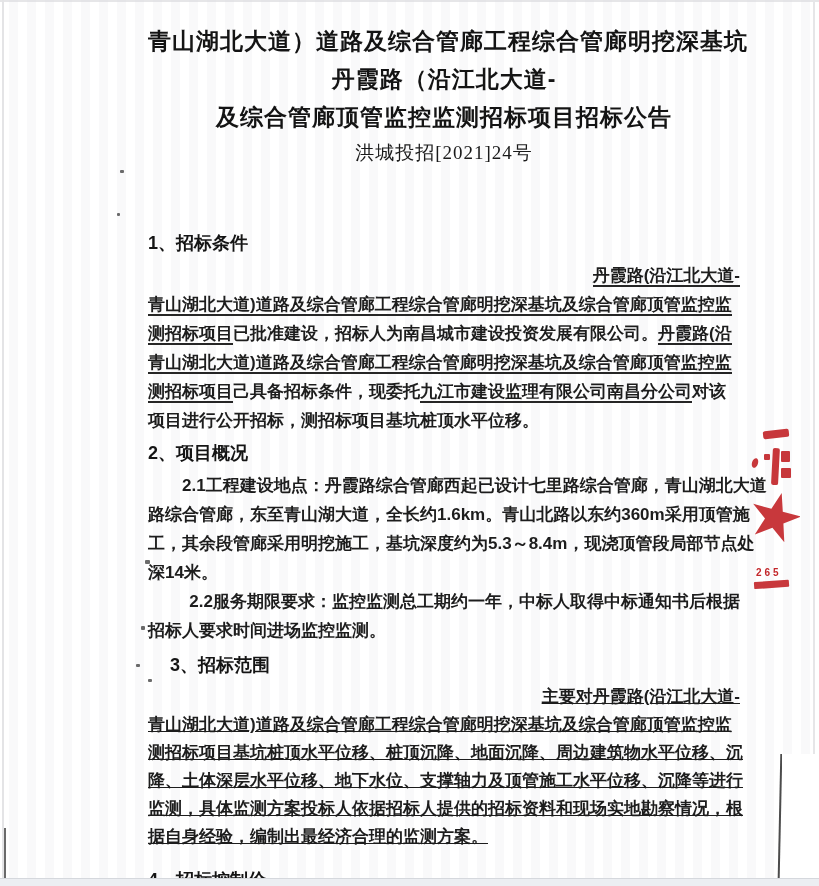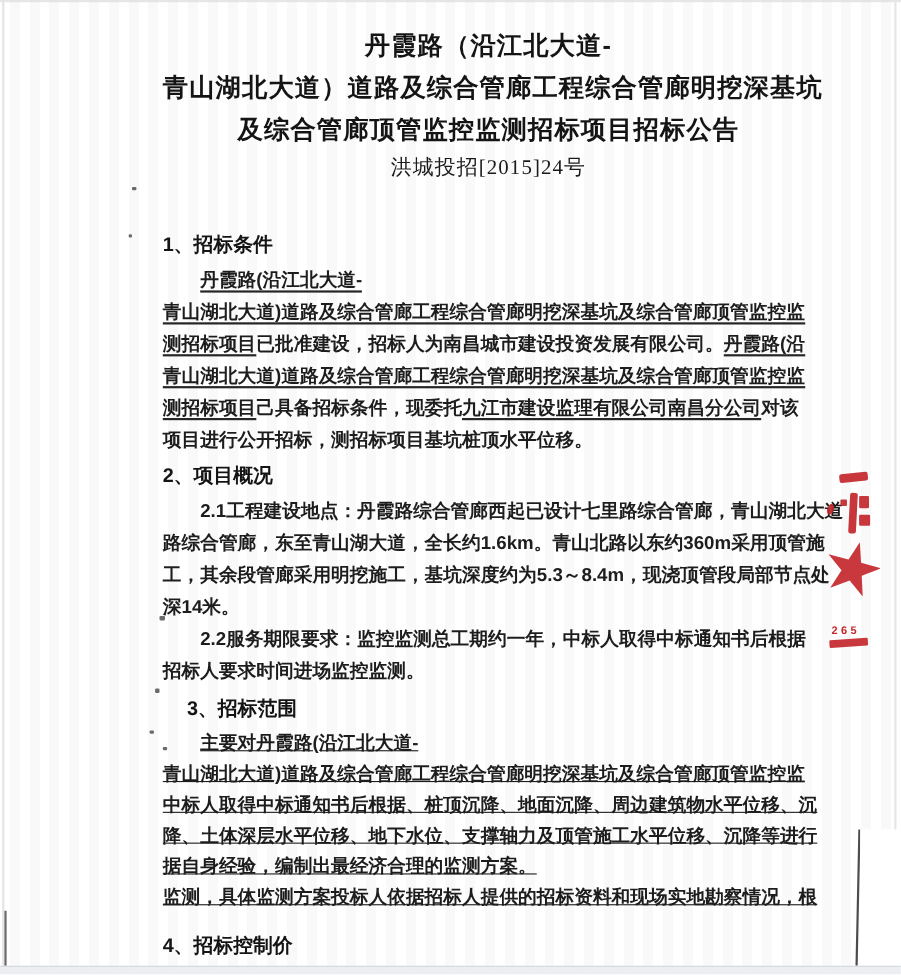--- a/index.html
+++ b/index.html
@@ -28,52 +28,52 @@
     font-size:23px;font-weight:bold;line-height:38px;text-align:center;
     letter-spacing:1px;color:#141414;white-space:nowrap;
   }
   .doc-number{
     font-size:19px;line-height:34px;text-align:center;font-weight:normal;
     font-family:"Liberation Serif","DejaVu Serif",serif;color:#1a1a1a;letter-spacing:1px;
   }
   .sec-heading{
     font-size:18px;font-weight:bold;line-height:24px;color:#141414;white-space:nowrap;
   }
-  .sec-heading.m1{margin-top:40px;}
+  .sec-heading.m1{margin-top:61px;}
   .sec-heading.m2{margin-top:6px;}
   .sec-heading.m3{margin-top:8px;margin-left:22px;}
   .sec-heading.m4{margin-top:17px;}
   .para{margin:0;}
   .para.gap{margin-top:6px;}
   .line{
     font-size:17px;font-weight:600;line-height:29px;white-space:nowrap;color:#1d1d1d;
   }
   .sec-p-2 .line{line-height:28px;text-decoration:underline;}
-  .line.indent{padding-left:34px;}
+  .line.indent{padding-left:34px;text-align:right;}
   .u{border-bottom:2px solid #262626;padding-bottom:0px;}
 
   
   .stamp{position:absolute;left:748px;top:425px;width:52px;height:172px;}
 </style>
 </head>
 <body>
 
 <div class="page">
 
   <div class="top-edge"></div>
   <div class="left-edge-line"></div>
   <div class="right-edge-line"></div>
 
   <div class="doc">
     <div id="title-lines">
+        <div class="title-line">青山湖北大道）道路及综合管廊工程综合管廊明挖深基坑</div>
         <div class="title-line">丹霞路（沿江北大道-</div>
-        <div class="title-line">青山湖北大道）道路及综合管廊工程综合管廊明挖深基坑</div>
         <div class="title-line">及综合管廊顶管监控监测招标项目招标公告</div>
       </div>
-    <div class="doc-number">洪城投招[2015]24号</div>
+    <div class="doc-number">洪城投招[2021]24号</div>
     <div id="sections">
         <div class="sec-heading m1">1、招标条件</div>
         <div class="para sec-p-0 gap">
           <div class="line indent"><span class="u">丹霞路(沿江北大道-</span></div>
           <div class="line"><span class="u">青山湖北大道)道路及综合管廊工程综合管廊明挖深基坑及综合管廊顶管监控监</span></div>
           <div class="line"><span class="u">测招标项目</span><span>已批准建设，招标人为南昌城市建设投资发展有限公司。</span><span class="u">丹霞路(沿</span></div>
           <div class="line"><span class="u">青山湖北大道)道路及综合管廊工程综合管廊明挖深基坑及综合管廊顶管监控监</span></div>
           <div class="line"><span class="u">测招标项目</span><span>己具备招标条件，现委托</span><span class="u">九江市建设监理有限公司南昌分公司</span><span>对该</span></div>
           <div class="line"><span>项目进行公开招标，测招标项目基坑桩顶水平位移。</span></div>
         </div>
@@ -85,24 +85,24 @@
           <div class="line"><span>深14米。</span></div>
         </div>
         <div class="para sec-p-1">
           <div class="line indent"><span>2.2服务期限要求：监控监测总工期约一年，中标人取得中标通知书后根据</span></div>
           <div class="line"><span>招标人要求时间进场监控监测。</span></div>
         </div>
         <div class="sec-heading m3">3、招标范围</div>
         <div class="para sec-p-2 gap">
           <div class="line indent"><span>主要对丹霞路(沿江北大道-</span></div>
           <div class="line"><span>青山湖北大道)道路及综合管廊工程综合管廊明挖深基坑及综合管廊顶管监控监</span></div>
-          <div class="line"><span>中标人取得中标通知书后根据、桩顶沉降、地面沉降、周边建筑物水平位移、沉</span></div>
+          <div class="line"><span>测招标项目基坑桩顶水平位移、桩顶沉降、地面沉降、周边建筑物水平位移、沉</span></div>
           <div class="line"><span>降、土体深层水平位移、地下水位、支撑轴力及顶管施工水平位移、沉降等进行</span></div>
+          <div class="line"><span>监测，具体监测方案投标人依据招标人提供的招标资料和现场实地勘察情况，根</span></div>
           <div class="line"><span>据自身经验，编制出最经济合理的监测方案。</span></div>
-          <div class="line"><span>监测，具体监测方案投标人依据招标人提供的招标资料和现场实地勘察情况，根</span></div>
         </div>
         <div class="sec-heading m4">4、招标控制价</div>
       </div>
   </div>
 
   <svg class="stamp" viewBox="0 0 52 172" xmlns="http://www.w3.org/2000/svg">
     <g fill="#c3272b" opacity="0.92">
       <rect x="15" y="5" width="26" height="8" rx="2" transform="rotate(-6 28 9)"></rect>
       <ellipse cx="7" cy="38" rx="3" ry="5" transform="rotate(18 7 38)"></ellipse>
       <rect x="24" y="23" width="7" height="37" rx="2" transform="rotate(3 27 41)"></rect>

